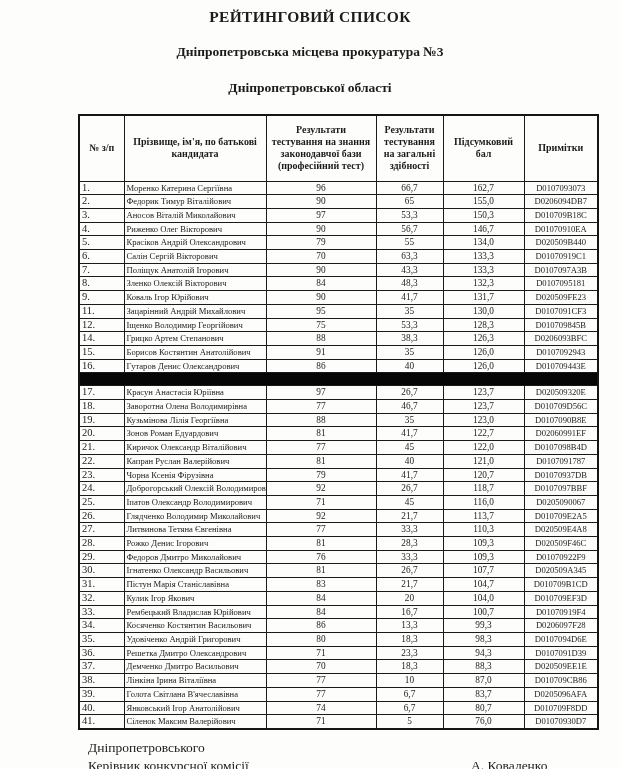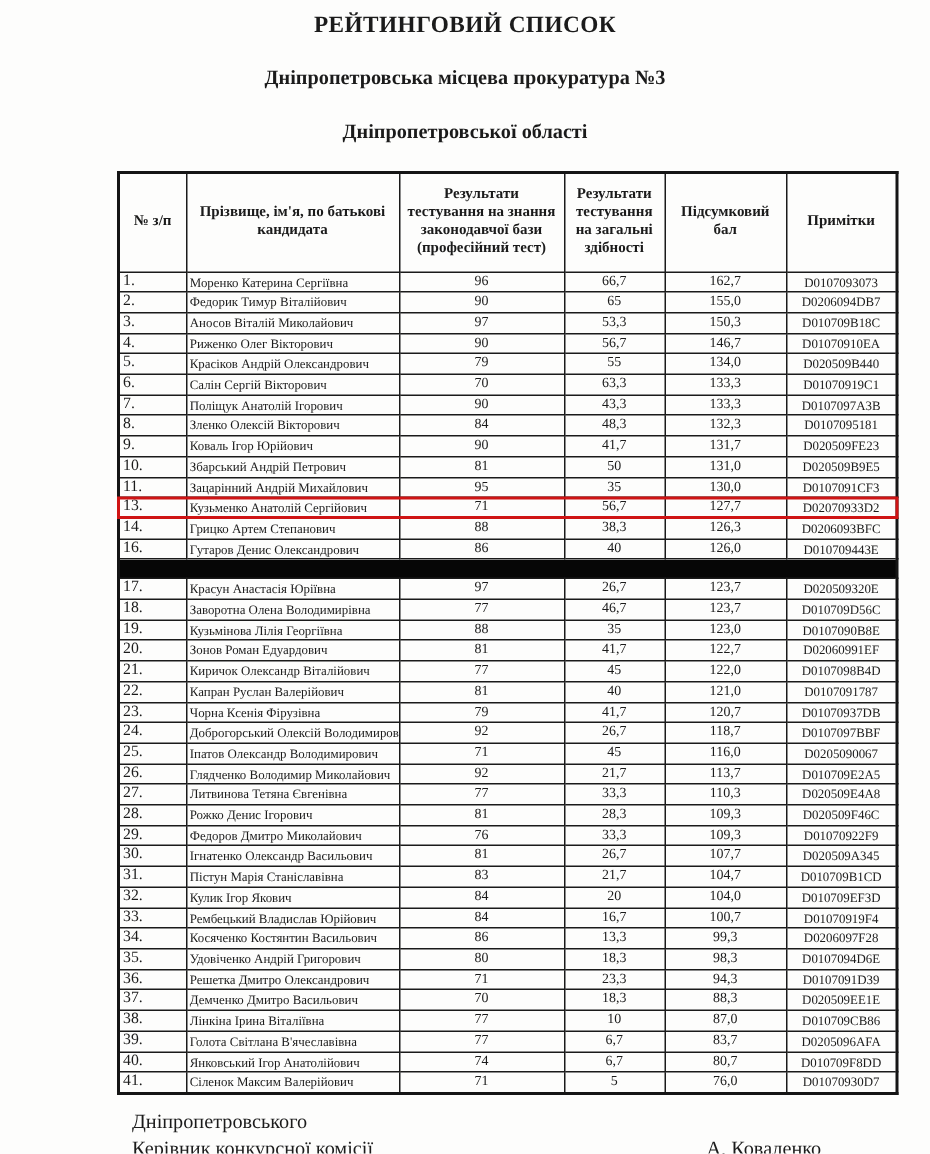--- a/index.html
+++ b/index.html
@@ -153,50 +153,50 @@
     </tr>
         <tr class="data-row">
       <td class="c-num">9.</td>
       <td class="c-name">Коваль Ігор Юрійович</td>
       <td class="c-score">90</td>
       <td class="c-score">41,7</td>
       <td class="c-score">131,7</td>
       <td class="c-note">D020509FE23</td>
     </tr>
         <tr class="data-row">
-      <td class="c-num">10.</td>
-      <td class="c-name">Збарський Андрій Петрович</td>
-      <td class="c-score">81</td>
-      <td class="c-score">50</td>
-      <td class="c-score">131,0</td>
-      <td class="c-note">D020509B9E5</td>
-    </tr>
-        <tr class="data-row">
       <td class="c-num">11.</td>
       <td class="c-name">Зацарінний Андрій Михайлович</td>
       <td class="c-score">95</td>
       <td class="c-score">35</td>
       <td class="c-score">130,0</td>
       <td class="c-note">D0107091CF3</td>
     </tr>
-        <tr class="data-row highlighted">
-      <td class="c-num">13.</td>
-      <td class="c-name">Кузьменко Анатолій  Сергійович</td>
-      <td class="c-score">71</td>
-      <td class="c-score">56,7</td>
-      <td class="c-score">127,7</td>
-      <td class="c-note">D02070933D2</td>
+        <tr class="data-row">
+      <td class="c-num">12.</td>
+      <td class="c-name">Іщенко Володимир Георгійович</td>
+      <td class="c-score">75</td>
+      <td class="c-score">53,3</td>
+      <td class="c-score">128,3</td>
+      <td class="c-note">D010709845B</td>
     </tr>
         <tr class="data-row">
       <td class="c-num">14.</td>
       <td class="c-name">Грицко Артем Степанович</td>
       <td class="c-score">88</td>
       <td class="c-score">38,3</td>
       <td class="c-score">126,3</td>
       <td class="c-note">D0206093BFC</td>
+    </tr>
+        <tr class="data-row">
+      <td class="c-num">15.</td>
+      <td class="c-name">Борисов Костянтин Анатолійович</td>
+      <td class="c-score">91</td>
+      <td class="c-score">35</td>
+      <td class="c-score">126,0</td>
+      <td class="c-note">D0107092943</td>
     </tr>
         <tr class="data-row">
       <td class="c-num">16.</td>
       <td class="c-name">Гутаров Денис Олександрович</td>
       <td class="c-score">86</td>
       <td class="c-score">40</td>
       <td class="c-score">126,0</td>
       <td class="c-note">D010709443E</td>
     </tr>
         <tr class="redacted-row">

